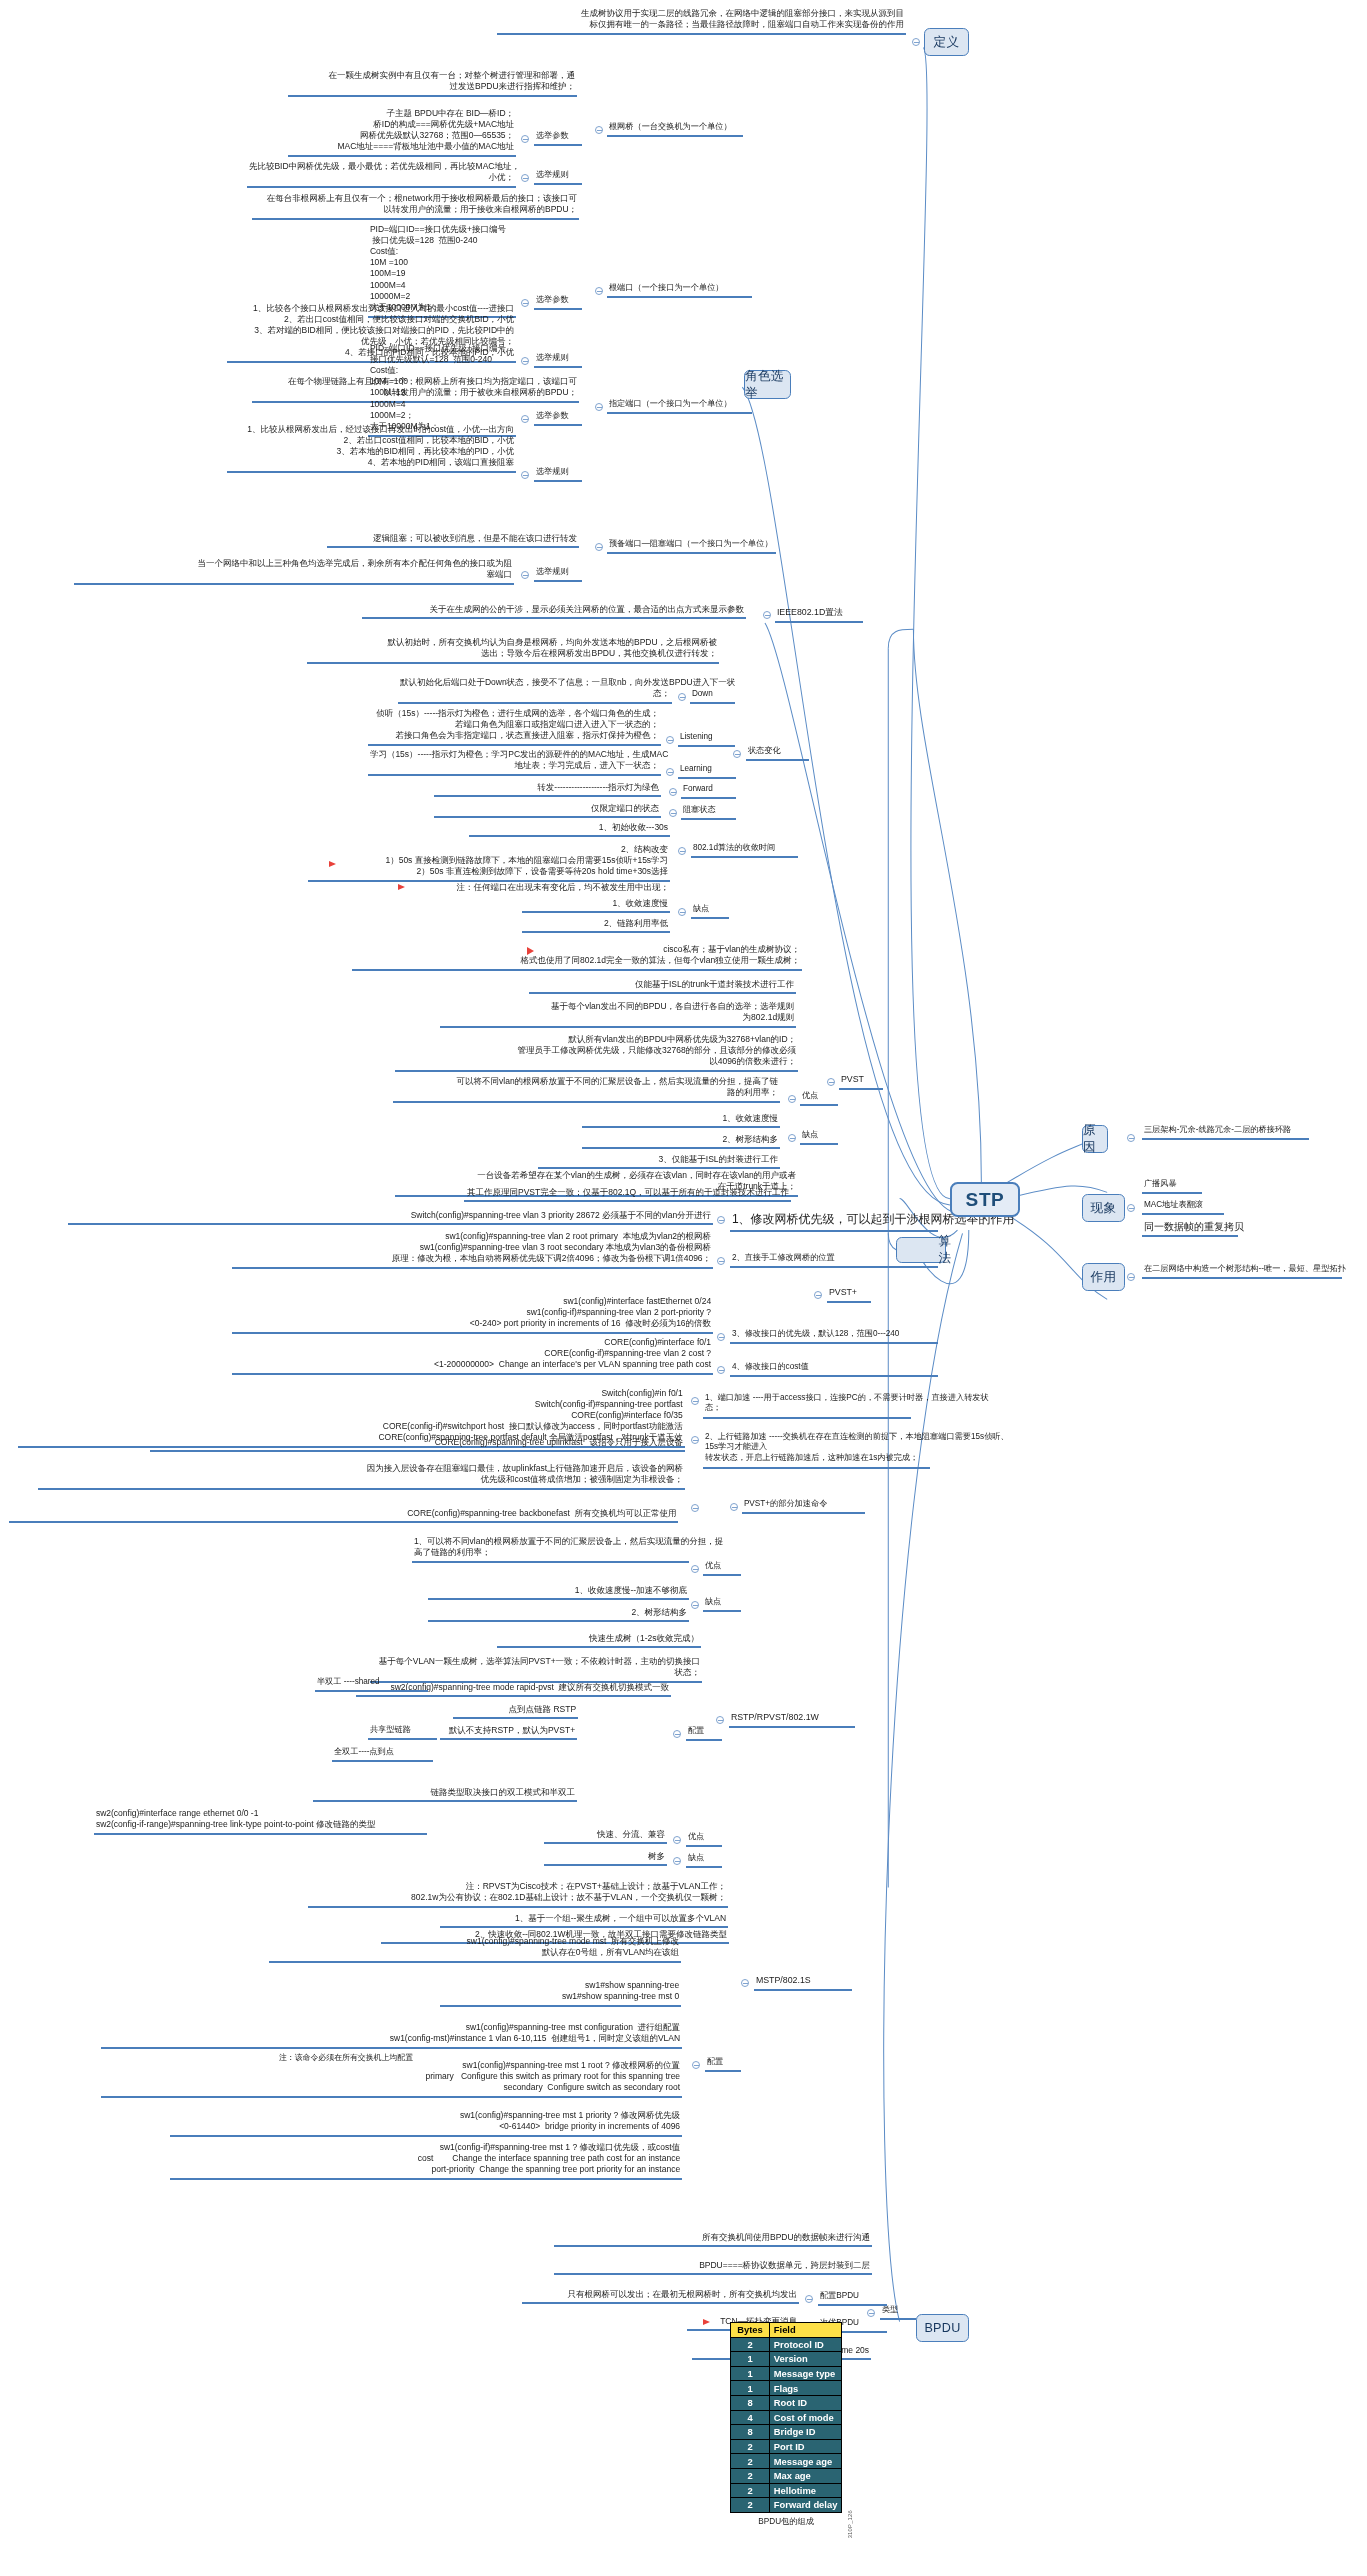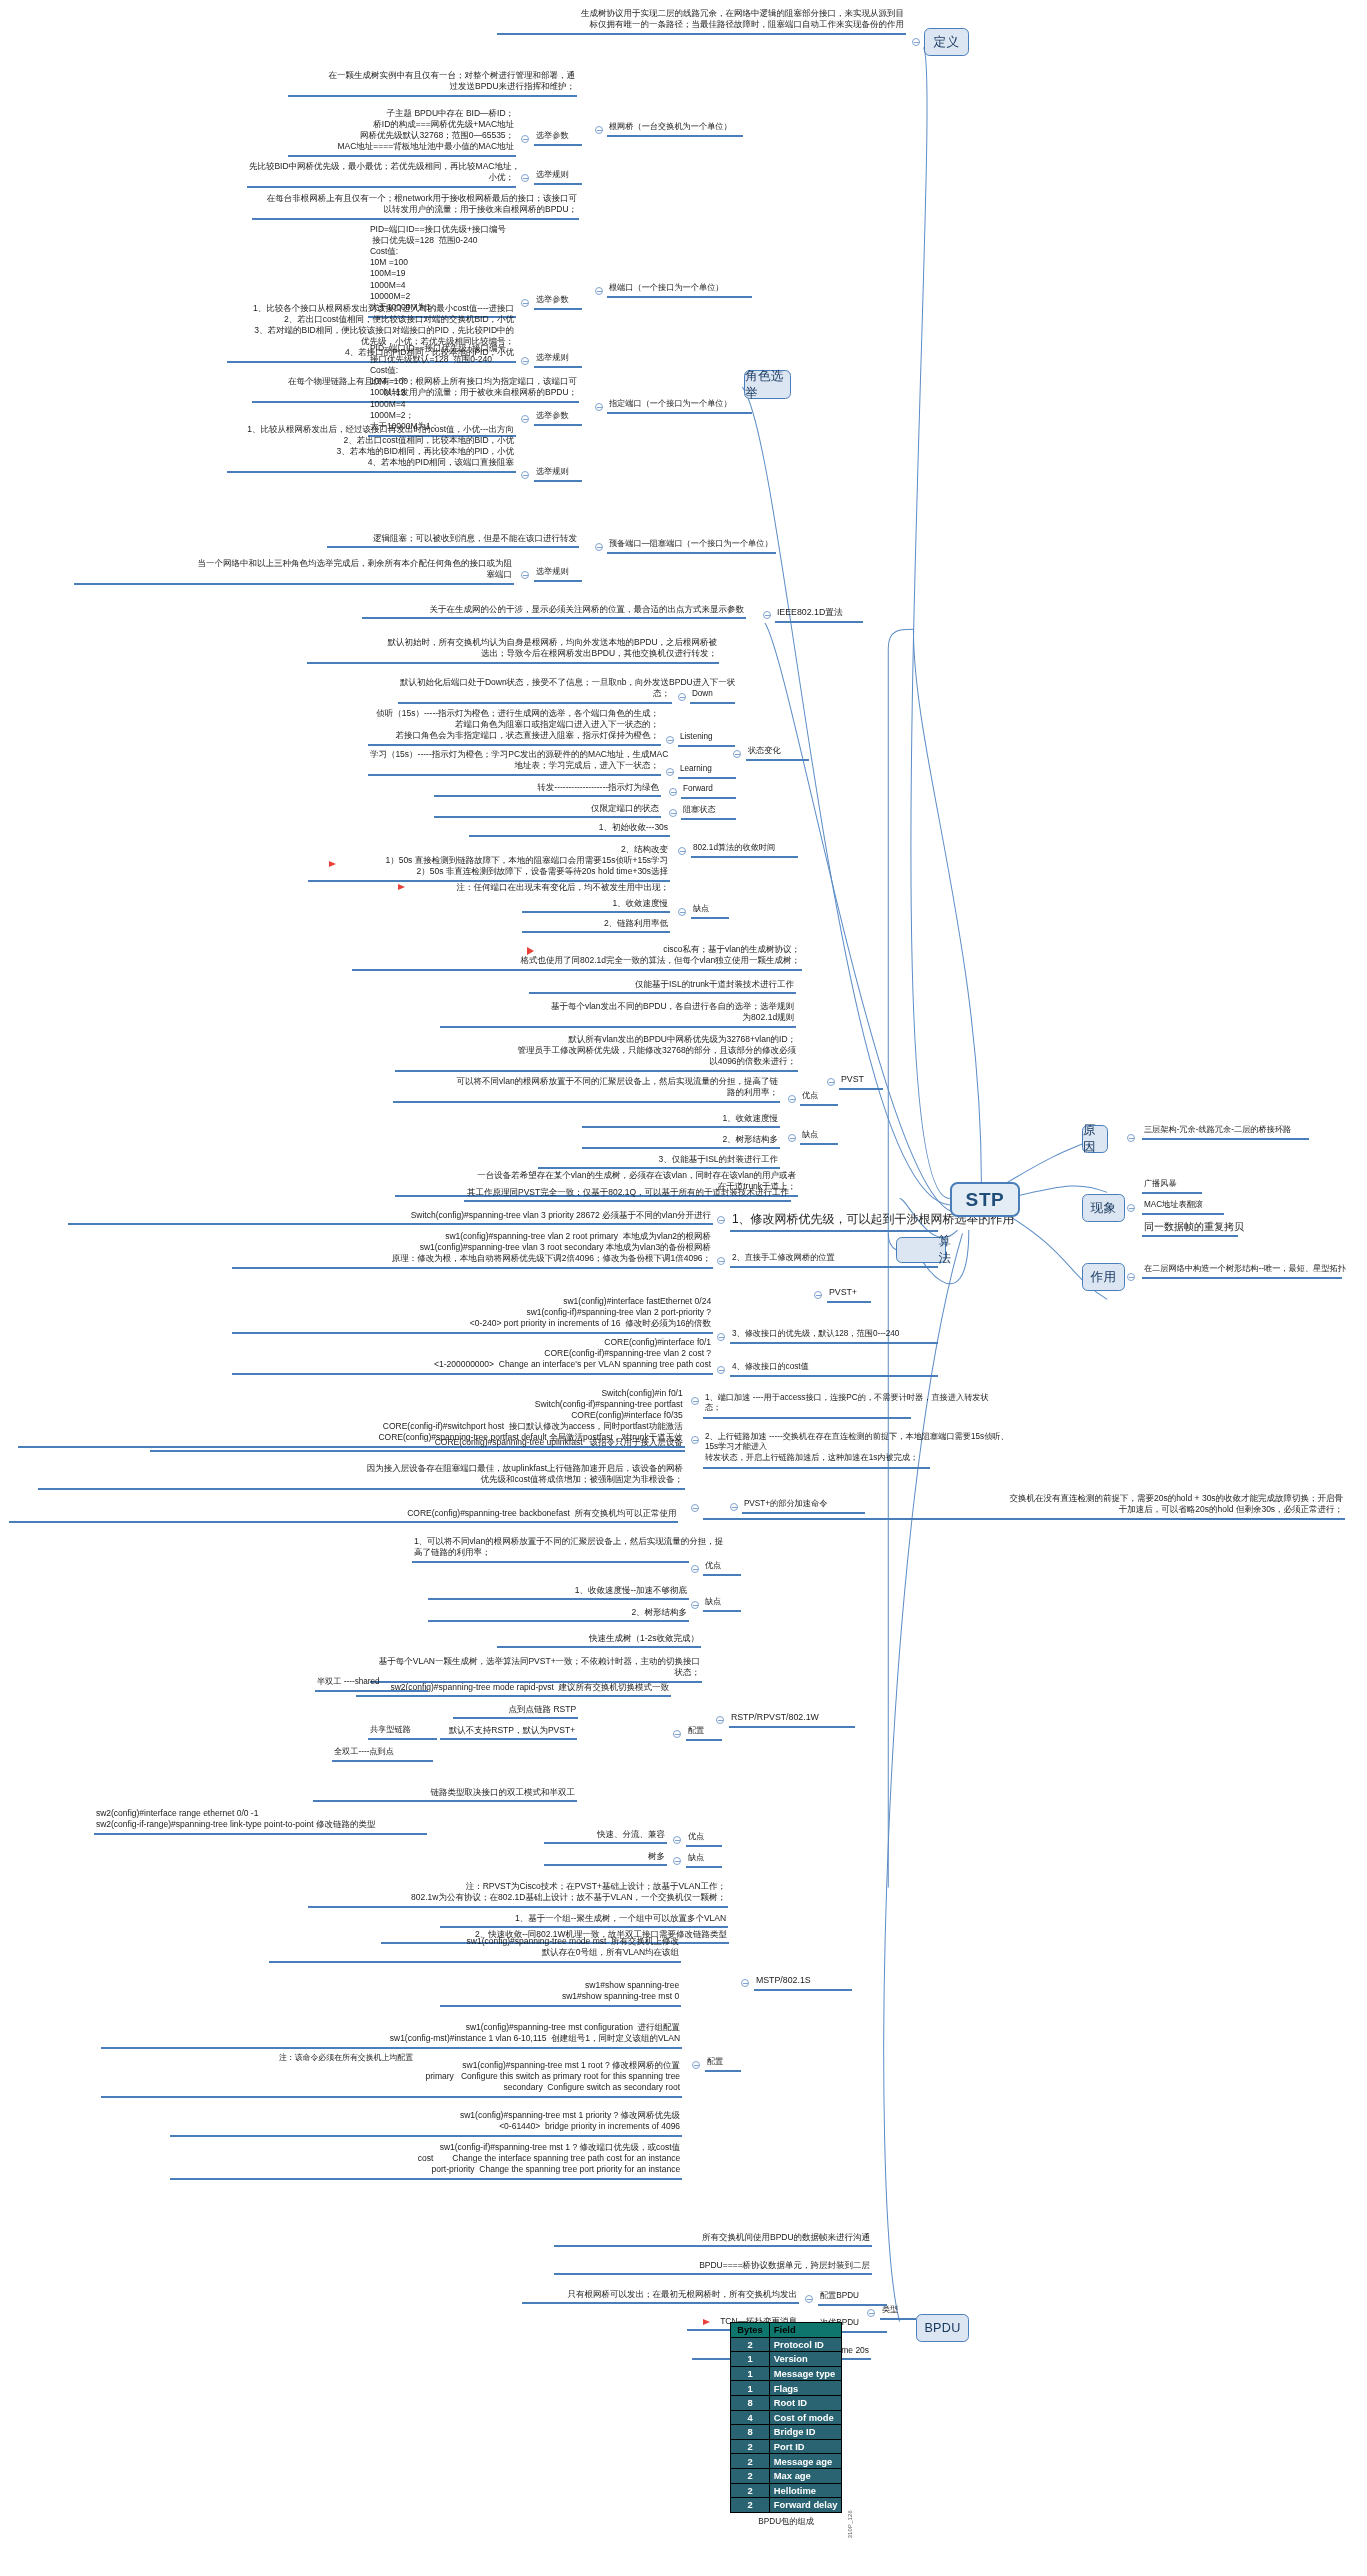--- a/index.html
+++ b/index.html
@@ -90,21 +90,21 @@
     background:#ffffff;
     border:1.3px solid #000;
   }
   table.bpdu th, table.bpdu td {
     border:1px solid #000;
     font-size:9.4px;
     font-weight:bold;
     padding:1.3px 3.8px;
     height:13.2px;
   }
-  table.bpdu thead th { background:#0f766e; color:#000; text-align:left; }
+  table.bpdu thead th { background:#fde047; color:#000; text-align:left; }
   table.bpdu thead th.b { text-align:center; width:39px; }
   table.bpdu tbody td { background:#2a6472; color:#ffffff; }
   table.bpdu tbody td.b { text-align:center; }
   .bpdu-cap {
     text-align:center;
     font-size:8.2px;
     color:#1b1b1b;
     padding-top:3.1px;
   }
   .bpdu-side {
@@ -341,22 +341,20 @@
   <div class="node" style="left:703px; top:1431px; width:227px; font-size:8.2px;">2、上行链路加速 -----交换机在存在直连检测的前提下，本地阻塞端口需要15s侦听、
 15s学习才能进入
 转发状态，开启上行链路加速后，这种加速在1s内被完成；</div>
   <div class="collapse" style="left:691px; top:1436px;"></div>
   <div class="node r" style="left:150px; top:1436px; width:535px;">CORE(config)#spanning-tree uplinkfast   该指令只用于接入层设备</div>
   <div class="node r" style="left:38px; top:1462px; width:647px;">因为接入层设备存在阻塞端口最佳，故uplinkfast上行链路加速开启后，该设备的网桥
 优先级和cost值将成倍增加；被强制固定为非根设备；</div>
 
   <div class="node r" style="left:9.4px; top:1507px; width:669px;">CORE(config)#spanning-tree backbonefast  所有交换机均可以正常使用</div>
   <div class="collapse" style="left:691px; top:1504px;"></div>
-  <div class="node r" style="left:703px; top:1492px; width:642px;">交换机在没有直连检测的前提下，需要20s的hold + 30s的收敛才能完成故障切换；开启骨
-干加速后，可以省略20s的hold 但剩余30s，必须正常进行；</div>
 
   <div class="node" style="left:703px; top:1560px; width:38px; font-size:8.2px;">优点</div>
   <div class="collapse" style="left:691px; top:1565px;"></div>
   <div class="node" style="left:412px; top:1535px; width:277px;">1、可以将不同vlan的根网桥放置于不同的汇聚层设备上，然后实现流量的分担，提
 高了链路的利用率；</div>
 
   <div class="node" style="left:703px; top:1596px; width:38px; font-size:8.2px;">缺点</div>
   <div class="collapse" style="left:691px; top:1601px;"></div>
   <div class="node r" style="left:428px; top:1584px; width:261px;">1、收敛速度慢--加速不够彻底</div>
   <div class="node r" style="left:428px; top:1606px; width:261px;">2、树形结构多</div>

